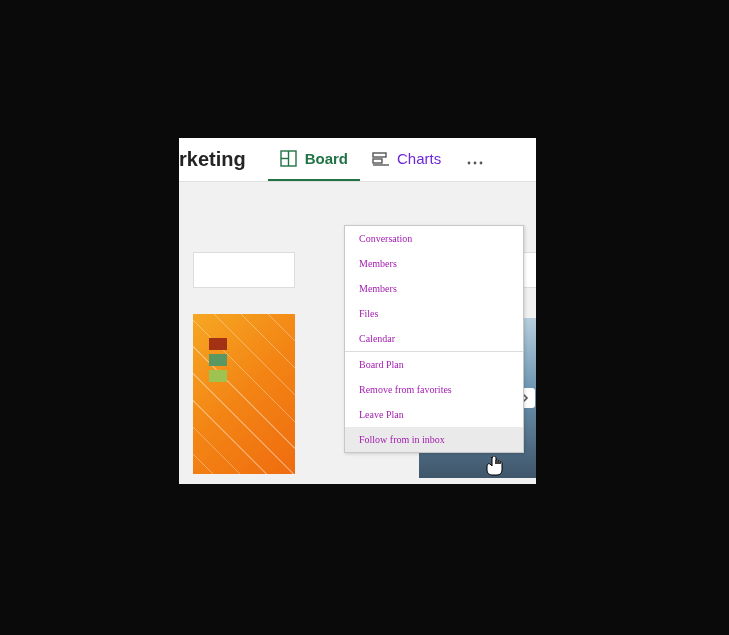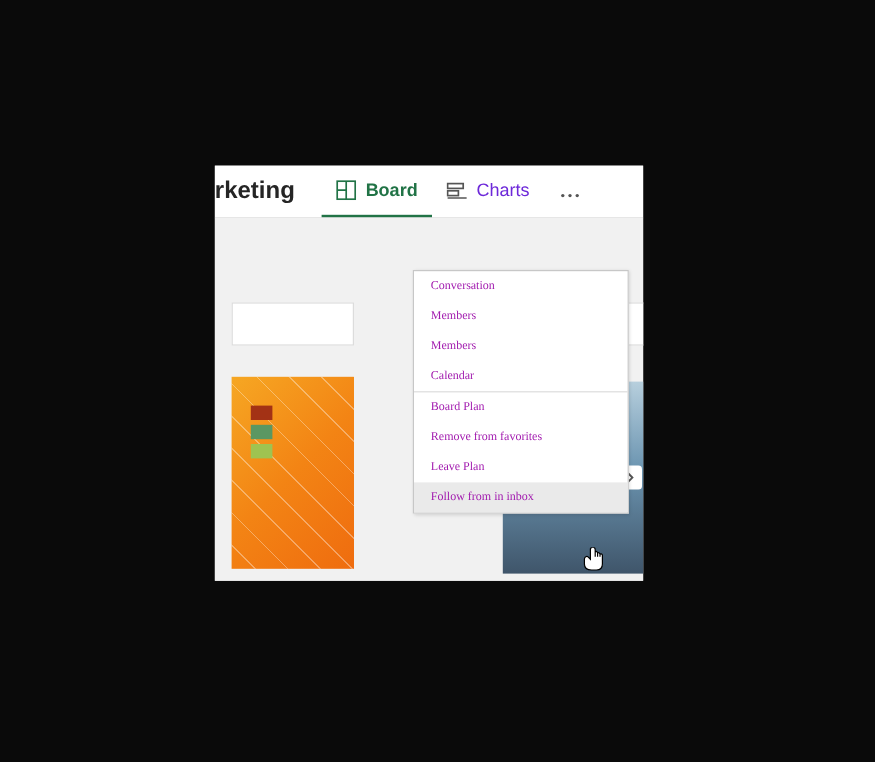--- a/index.html
+++ b/index.html
@@ -237,20 +237,21 @@
         <svg width="8" height="10" viewBox="0 0 8 10" fill="none" stroke="#555" stroke-width="1.6">
           <polyline points="2,1 6,5 2,9"></polyline>
         </svg>
       </div>
     </div>
 
     <div class="dropdown-menu">
       <div class="menu-item">Conversation</div>
       <div class="menu-item">Members</div>
       <div class="menu-item">Members</div>
+      <div class="menu-item">Files</div>
       <div class="menu-item">Calendar</div>
       <div class="menu-divider"></div>
       <div class="menu-item">Board Plan</div>
       <div class="menu-item">Remove from favorites</div>
       <div class="menu-item">Leave Plan</div>
       <div class="menu-item hovered">Follow from in inbox</div>
     </div>
   </div>
 
   <div class="cursor-pointer-icon">

